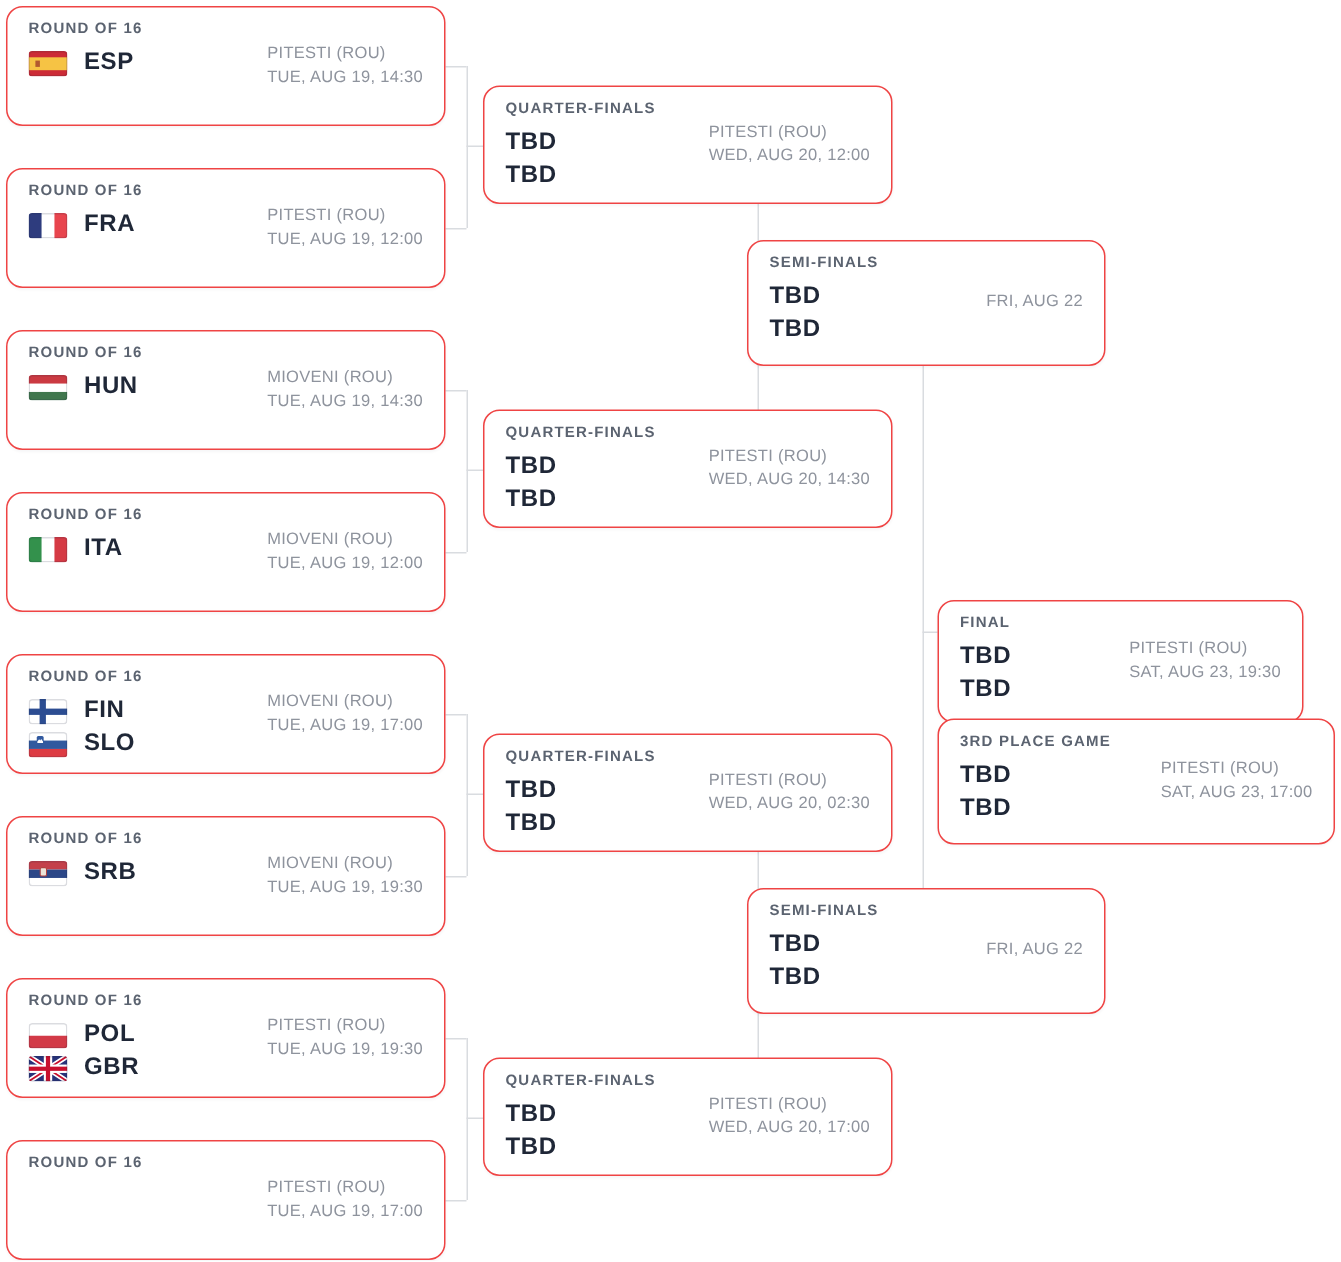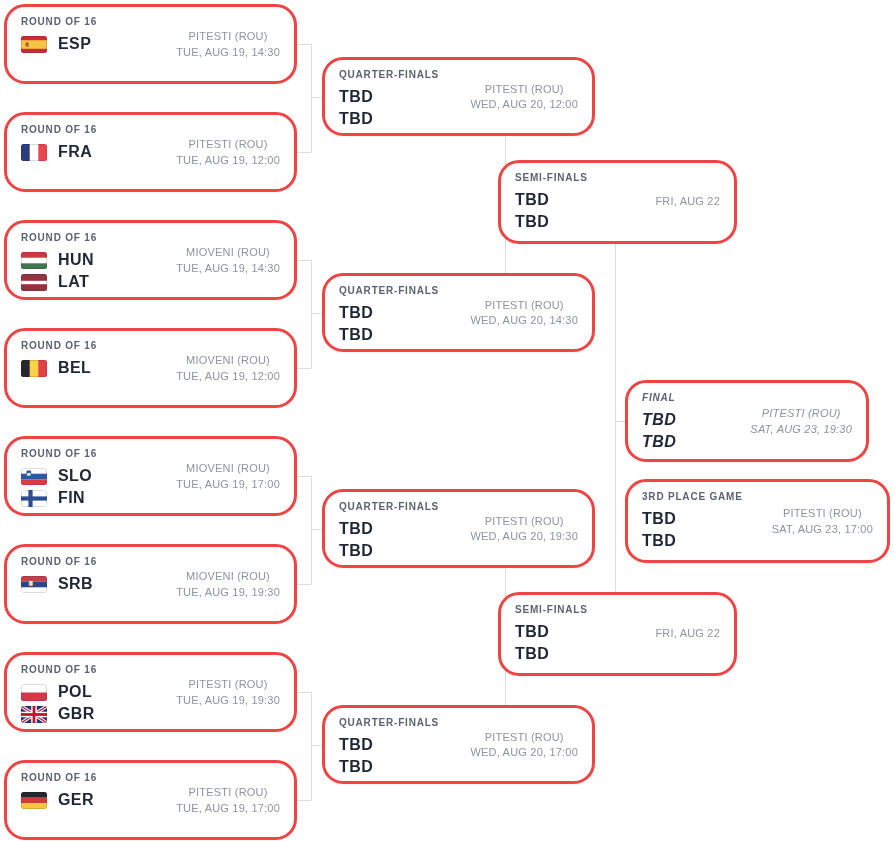--- a/index.html
+++ b/index.html
@@ -3,41 +3,41 @@
 <meta charset="utf-8">
 <style>
   html,body{margin:0;padding:0;background:#fff;}
   #bracket{
     position:relative;width:894px;height:841px;background:#fff;overflow:hidden;
     font-family:"Liberation Sans", sans-serif;
   }
   .line{position:absolute;background:#d9dce0;z-index:1;}
   .card{
     position:absolute;z-index:2;background:#fff;box-sizing:border-box;
-    border:3px solid #ef4444;border-radius:21px;
+    border:1px solid #ef4444;border-radius:11px;
     box-shadow:0 1px 2px rgba(20,30,50,0.04);
     padding:9px 14px;cursor:pointer;
   }
   .round-label{
     font-size:10px;letter-spacing:.8px;color:#5b6370;font-weight:bold;
     margin-bottom:6px;white-space:nowrap;
   }
   .team-row{display:flex;align-items:center;height:22px;margin-top:0;}
   .flag{
     width:26px;height:17px;border-radius:2.5px;overflow:hidden;flex:none;
     margin-right:11px;display:block;line-height:0;
   }
   .flag svg{display:block;}
   .team-code{
     font-size:16px;font-weight:bold;color:#1f2737;letter-spacing:.4px;
     white-space:nowrap;
   }
   .venue{
     position:absolute;right:14px;top:50%;transform:translateY(-50%);
-    text-align:center;font-size:11px;line-height:15.5px;color:#8e939d;
+    text-align:left;font-size:11px;line-height:15.5px;color:#8e939d;
     letter-spacing:.2px;white-space:nowrap;
   }
 </style>
 </head>
 <body>
 
 <div id="bracket">
     <div class="line" style="left: 297px; top: 44px; width: 14px; height: 1px;"></div>
     <div class="line" style="left: 297px; top: 152px; width: 14px; height: 1px;"></div>
     <div class="line" style="left: 311px; top: 44px; width: 1px; height: 108px;"></div>
@@ -100,78 +100,68 @@
       <span class="flag">
           <svg width="26" height="17" viewBox="0 0 26 17">
             <rect width="26" height="17" fill="#fff"></rect>
             <rect width="26" height="5.7" fill="#cb3a42"></rect>
             <rect y="11.3" width="26" height="5.7" fill="#41774e"></rect>
             <rect x="0.5" y="0.5" width="25" height="16" rx="2" fill="none" stroke="rgba(30,40,60,0.16)" stroke-width="1"></rect>
           </svg>
         </span>
       <span class="team-code">HUN</span>
     </div>
-    <div class="team-row">
-      <span class="flag">
-          <svg width="26" height="17" viewBox="0 0 26 17">
-            <rect width="26" height="17" fill="#923441"></rect>
-            <rect y="6.8" width="26" height="3.4" fill="#fff"></rect>
-            <rect x="0.5" y="0.5" width="25" height="16" rx="2" fill="none" stroke="rgba(30,40,60,0.16)" stroke-width="1"></rect>
-          </svg>
-        </span>
-      <span class="team-code">LAT</span>
-    </div>
     <div class="venue">
       <div>MIOVENI (ROU)</div>
       <div>TUE, AUG 19, 14:30</div>
     </div>
   </div>
     <div class="card" style="left: 4px; top: 328px; width: 293px; height: 80px;">
     <div class="round-label">ROUND OF 16</div>
     <div class="team-row">
       <span class="flag">
           <svg width="26" height="17" viewBox="0 0 26 17">
-            <rect width="26" height="17" fill="#f8d348"></rect>
-            <rect width="8.7" height="17" fill="#26272b"></rect>
-            <rect x="17.3" width="8.7" height="17" fill="#e2404a"></rect>
-            <rect x="0.5" y="0.5" width="25" height="16" rx="2" fill="none" stroke="rgba(30,40,60,0.16)" stroke-width="1"></rect>
-          </svg>
-        </span>
-      <span class="team-code">BEL</span>
+            <rect width="26" height="17" fill="#fff"></rect>
+            <rect width="8.7" height="17" fill="#33914c"></rect>
+            <rect x="17.3" width="8.7" height="17" fill="#d53a44"></rect>
+            <rect x="0.5" y="0.5" width="25" height="16" rx="2" fill="none" stroke="rgba(30,40,60,0.16)" stroke-width="1"></rect>
+          </svg>
+        </span>
+      <span class="team-code">ITA</span>
     </div>
     <div class="venue">
       <div>MIOVENI (ROU)</div>
       <div>TUE, AUG 19, 12:00</div>
     </div>
   </div>
     <div class="card" style="left: 4px; top: 436px; width: 293px; height: 80px;">
     <div class="round-label">ROUND OF 16</div>
+    <div class="team-row">
+      <span class="flag">
+          <svg width="26" height="17" viewBox="0 0 26 17">
+            <rect width="26" height="17" fill="#fff"></rect>
+            <rect x="7.4" width="4.2" height="17" fill="#2c4d92"></rect>
+            <rect y="6.4" width="26" height="4.2" fill="#2c4d92"></rect>
+            <rect x="0.5" y="0.5" width="25" height="16" rx="2" fill="none" stroke="rgba(30,40,60,0.16)" stroke-width="1"></rect>
+          </svg>
+        </span>
+      <span class="team-code">FIN</span>
+    </div>
     <div class="team-row">
       <span class="flag">
           <svg width="26" height="17" viewBox="0 0 26 17">
             <rect width="26" height="17" fill="#fff"></rect>
             <rect y="5.7" width="26" height="5.6" fill="#31599f"></rect>
             <rect y="11.3" width="26" height="5.7" fill="#dd3b43"></rect>
             <rect x="5.5" y="2.6" width="4.6" height="5.4" rx="1" fill="#31599f"></rect>
             <path d="M5.9,6.4 L7.1,4.8 L7.8,5.6 L8.5,4.6 L9.7,6.4 L9.7,7.4 L5.9,7.4 Z" fill="#fff"></path>
             <rect x="0.5" y="0.5" width="25" height="16" rx="2" fill="none" stroke="rgba(30,40,60,0.16)" stroke-width="1"></rect>
           </svg>
         </span>
       <span class="team-code">SLO</span>
-    </div>
-    <div class="team-row">
-      <span class="flag">
-          <svg width="26" height="17" viewBox="0 0 26 17">
-            <rect width="26" height="17" fill="#fff"></rect>
-            <rect x="7.4" width="4.2" height="17" fill="#2c4d92"></rect>
-            <rect y="6.4" width="26" height="4.2" fill="#2c4d92"></rect>
-            <rect x="0.5" y="0.5" width="25" height="16" rx="2" fill="none" stroke="rgba(30,40,60,0.16)" stroke-width="1"></rect>
-          </svg>
-        </span>
-      <span class="team-code">FIN</span>
     </div>
     <div class="venue">
       <div>MIOVENI (ROU)</div>
       <div>TUE, AUG 19, 17:00</div>
     </div>
   </div>
     <div class="card" style="left: 4px; top: 544px; width: 293px; height: 80px;">
     <div class="round-label">ROUND OF 16</div>
     <div class="team-row">
       <span class="flag">
@@ -217,31 +207,20 @@
         </span>
       <span class="team-code">GBR</span>
     </div>
     <div class="venue">
       <div>PITESTI (ROU)</div>
       <div>TUE, AUG 19, 19:30</div>
     </div>
   </div>
     <div class="card" style="left: 4px; top: 760px; width: 293px; height: 80px;">
     <div class="round-label">ROUND OF 16</div>
-    <div class="team-row">
-      <span class="flag">
-          <svg width="26" height="17" viewBox="0 0 26 17">
-            <rect width="26" height="5.7" fill="#26262a"></rect>
-            <rect y="5.7" width="26" height="5.6" fill="#ce3a3a"></rect>
-            <rect y="11.3" width="26" height="5.7" fill="#f2c93b"></rect>
-            <rect x="0.5" y="0.5" width="25" height="16" rx="2" fill="none" stroke="rgba(30,40,60,0.16)" stroke-width="1"></rect>
-          </svg>
-        </span>
-      <span class="team-code">GER</span>
-    </div>
     <div class="venue">
       <div>PITESTI (ROU)</div>
       <div>TUE, AUG 19, 17:00</div>
     </div>
   </div>
     <div class="card" style="left: 322px; top: 57px; width: 273px; height: 79px;">
     <div class="round-label">QUARTER-FINALS</div>
     <div class="team-row">
 
       <span class="team-code">TBD</span>
@@ -275,21 +254,21 @@
     <div class="team-row">
 
       <span class="team-code">TBD</span>
     </div>
     <div class="team-row">
 
       <span class="team-code">TBD</span>
     </div>
     <div class="venue">
       <div>PITESTI (ROU)</div>
-      <div>WED, AUG 20, 19:30</div>
+      <div>WED, AUG 20, 02:30</div>
     </div>
   </div>
     <div class="card" style="left: 322px; top: 705px; width: 273px; height: 79px;">
     <div class="round-label">QUARTER-FINALS</div>
     <div class="team-row">
 
       <span class="team-code">TBD</span>
     </div>
     <div class="team-row">
 
@@ -323,21 +302,21 @@
     </div>
     <div class="team-row">
 
       <span class="team-code">TBD</span>
     </div>
     <div class="venue">
 
       <div>FRI, AUG 22</div>
     </div>
   </div>
-    <div class="card" style="left: 625px; top: 380px; width: 244px; height: 82px; font-style: italic;">
+    <div class="card" style="left: 625px; top: 400px; width: 244px; height: 82px;">
     <div class="round-label">FINAL</div>
     <div class="team-row">
 
       <span class="team-code">TBD</span>
     </div>
     <div class="team-row">
 
       <span class="team-code">TBD</span>
     </div>
     <div class="venue">

